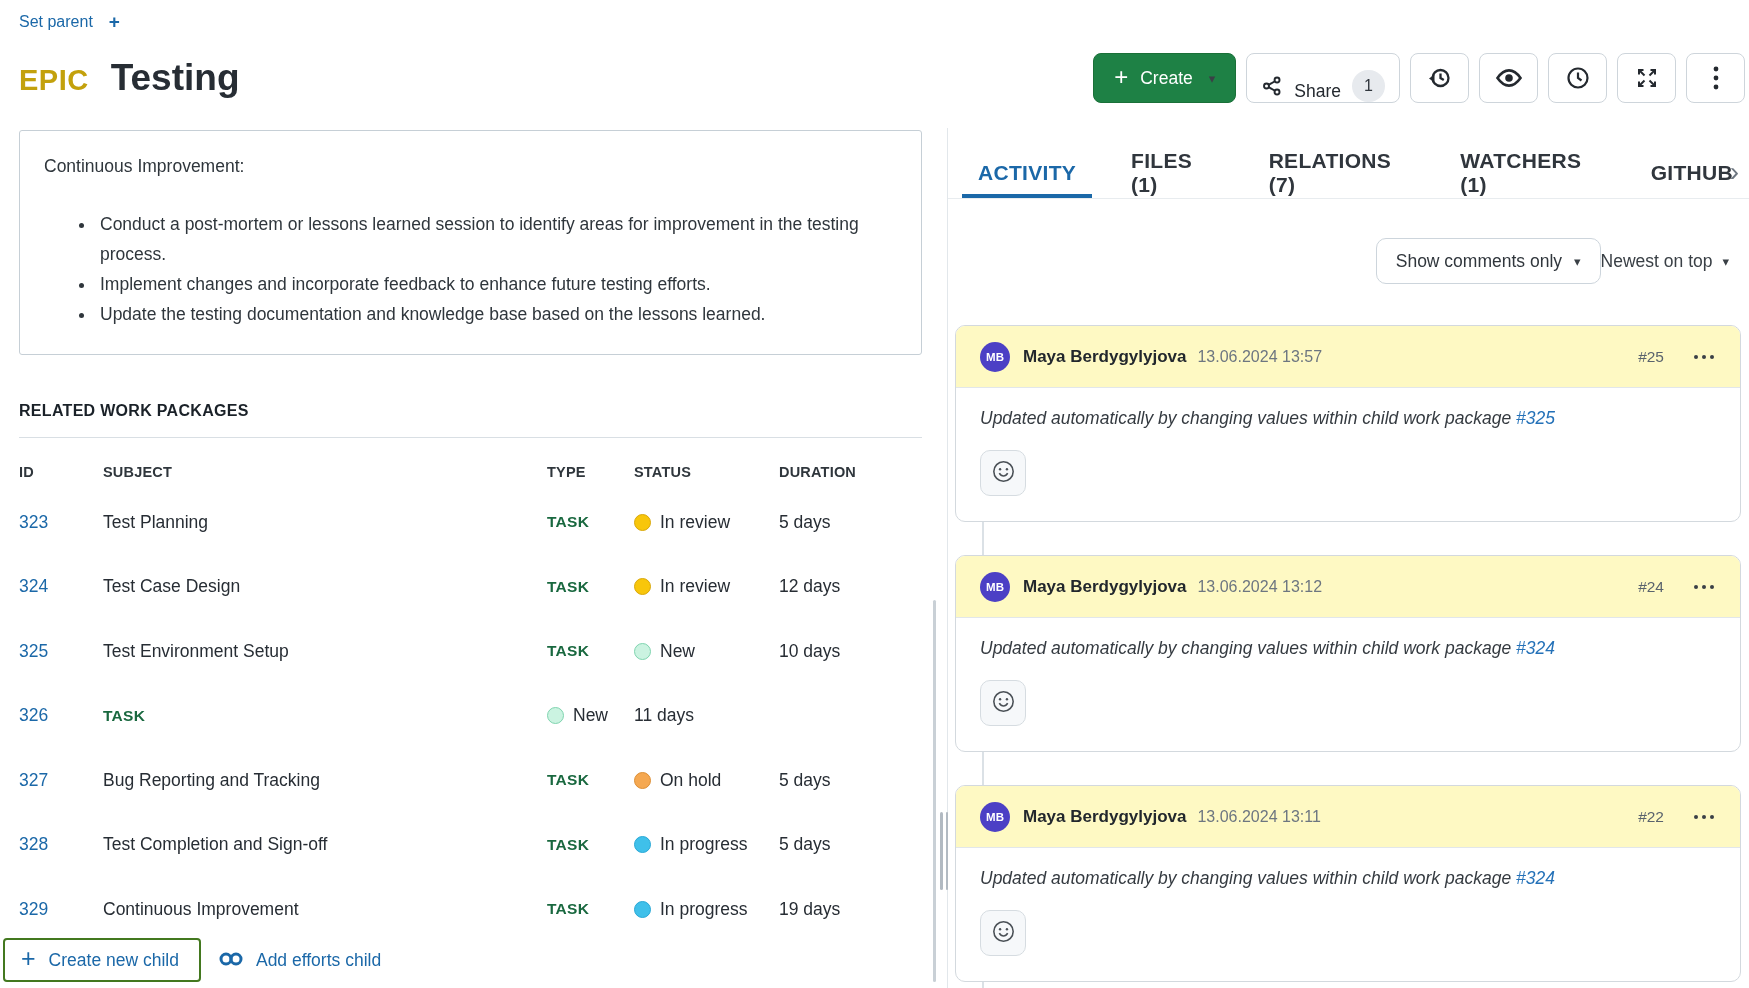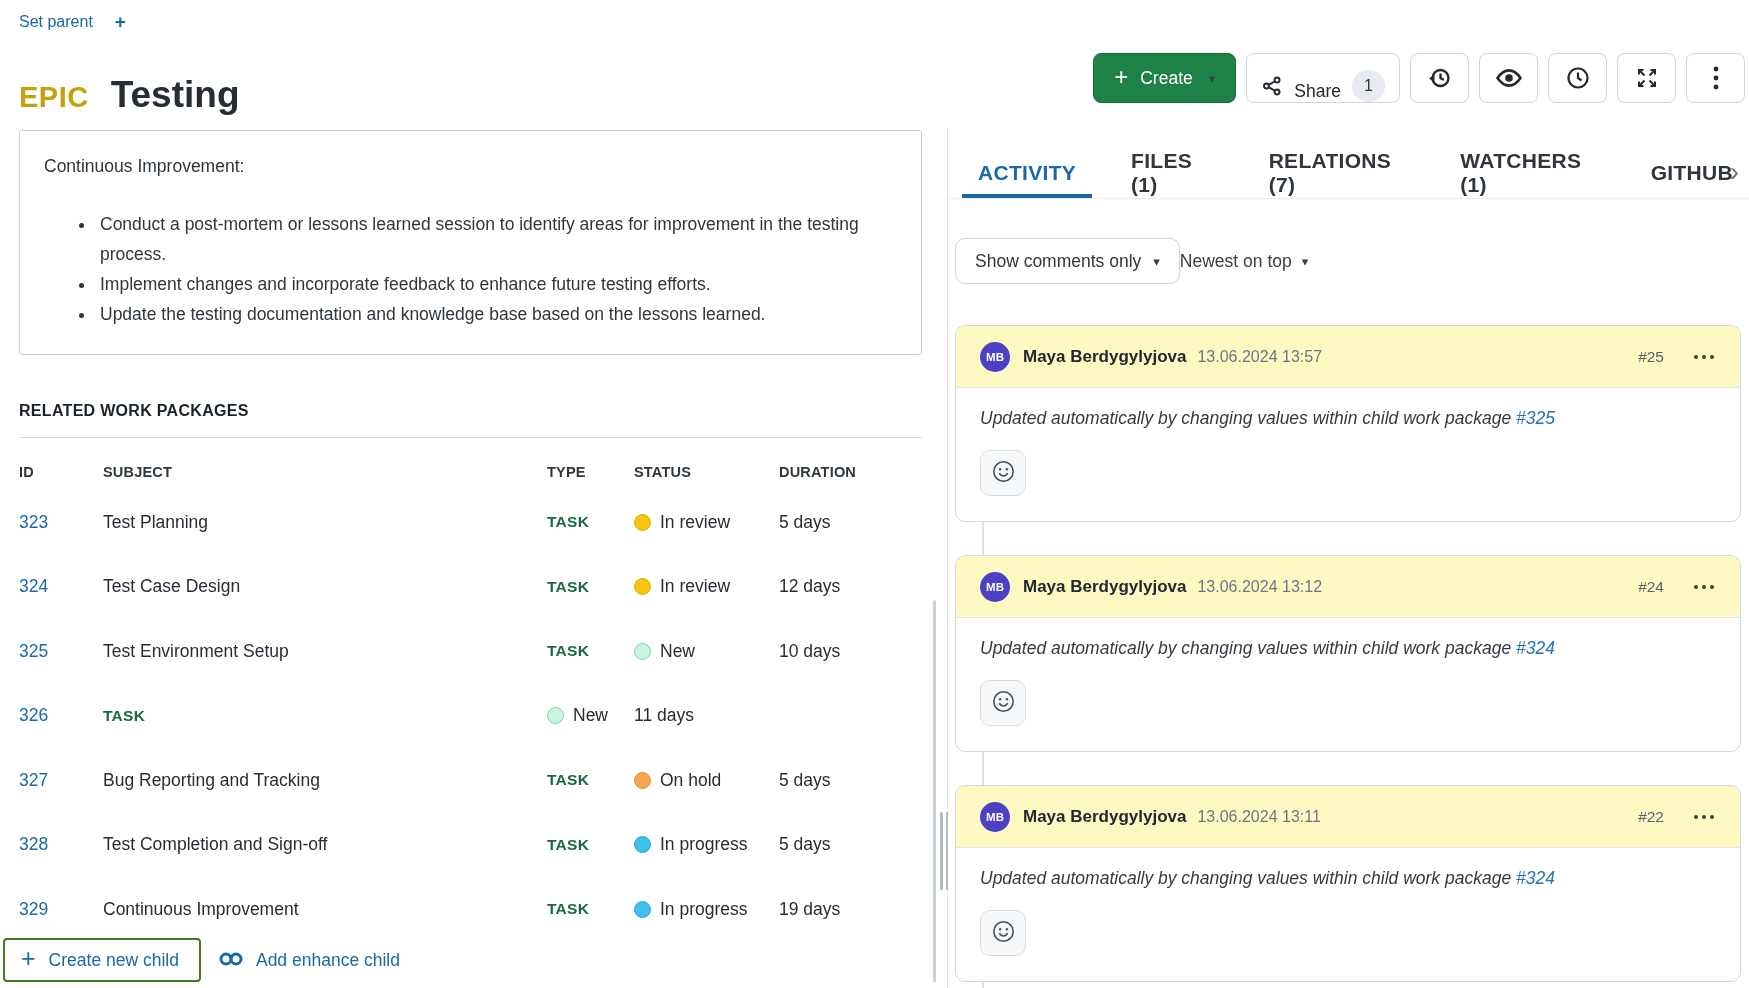--- a/index.html
+++ b/index.html
@@ -4,24 +4,24 @@
 <style>
   * { margin:0; padding:0; box-sizing:border-box; }
   html,body { background:#fff; }
   #app {
     position:relative; width:1749px; height:988px; overflow:hidden;
     font-family:"Liberation Sans", sans-serif; color:#2b3036; background:#fff;
   }
   
   .set-parent {
     position:absolute; left:19px; top:12px; font-size:16px; color:#1b68a8;
-    display:flex; align-items:center; gap:22px; cursor:pointer;
+    display:flex; align-items:center; gap:16px; cursor:pointer;
   }
   .set-parent .plus { font-size:19px; font-weight:700; line-height:1; }
-  .title-row { position:absolute; left:19px; top:74px; display:flex; align-items:baseline; gap:22px; }
+  .title-row { position:absolute; left:19px; top:57px; display:flex; align-items:baseline; gap:22px; }
   .epic-label { font-size:29px; font-weight:700; color:#c3a10c; letter-spacing:.5px; }
   .page-title { font-size:37px; font-weight:700; color:#272d34; }
 
   
   .toolbar { position:absolute; top:53px; right:4px; display:flex; align-items:center; gap:10px; }
   .btn-create {
     height:50px; display:flex; align-items:center; gap:12px; padding:0 20px;
     background:#1e8145; color:#fff; border:1px solid #1a7038; border-radius:8px;
     font-size:17.5px; cursor:pointer;
   }
@@ -91,21 +91,21 @@
   .tab {
     position:relative; display:flex; align-items:center; padding:0 16px;
     font-size:21px; font-weight:700; color:#30363d; letter-spacing:.3px; cursor:pointer;
   }
   .tab.active { color:#1b68a8; }
   .tab.active::after { content:""; position:absolute; left:0; right:0; bottom:0; height:4px; background:#1b68a8; }
   .tabs-more { position:absolute; right:10px; top:6px; font-size:28px; color:#6e7781; cursor:pointer; line-height:1.3; }
 
   .controls-row {
     position:absolute; left:955px; top:238px; width:786px;
-    display:flex; align-items:center; justify-content:flex-start;
+    display:flex; align-items:center; justify-content:flex-end;
   }
   .btn-filter {
     height:46px; display:flex; align-items:center; gap:12px; padding:0 19px;
     background:#fff; border:1px solid #cdd5dc; border-radius:10px;
     font-size:17.5px; color:#30363c; cursor:pointer;
   }
   .caret { font-size:13px; color:#3a4046; }
   .btn-sort { display:flex; align-items:center; gap:10px; font-size:17.5px; color:#3a4046; background:none; border:none; cursor:pointer; margin-right:12px; }
 
   .timeline { position:absolute; left:982px; top:335px; bottom:0; width:2px; background:#dbe1e6; }
@@ -319,21 +319,21 @@
       <span class="plus">+</span>
       <span class="lbl">Create new child</span>
     </button>
     <button class="btn-add-child">
       <span>
         <svg width="28" height="16" viewBox="0 0 28 16" fill="none" stroke="#1b68a8" stroke-width="3">
           <circle cx="9" cy="8" r="5"></circle>
             <circle cx="19" cy="8" r="5"></circle>
         </svg>
       </span>
-      <span class="lbl">Add enhance child</span>
+      <span class="lbl">Add efforts child</span>
     </button>
   </div>
 
   <div class="panel-divider"></div>
   <div class="left-scrollbar"></div>
   <div class="drag-handle">
       <i></i>
       <i></i>
     </div>
 

